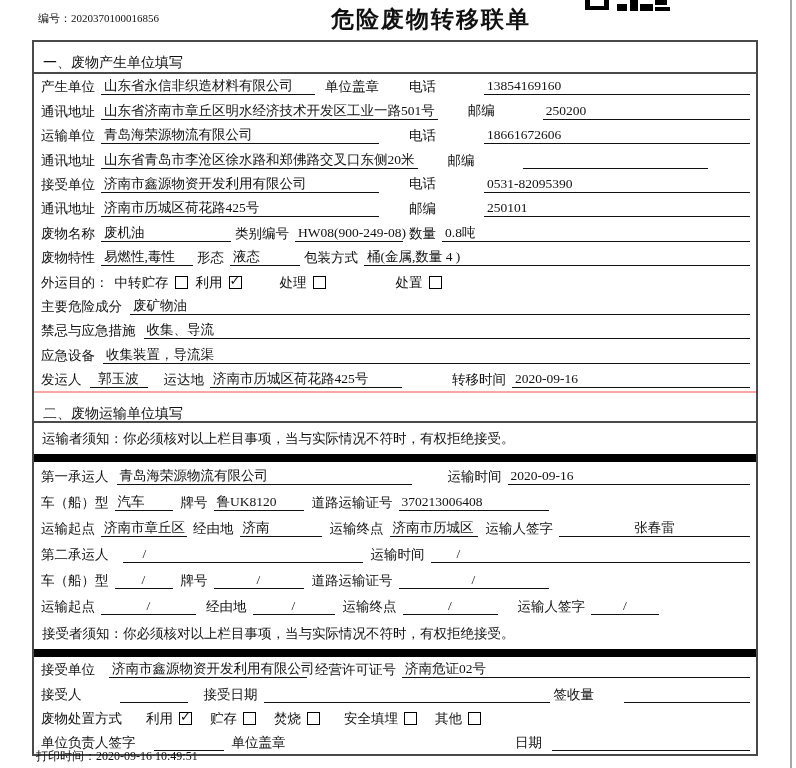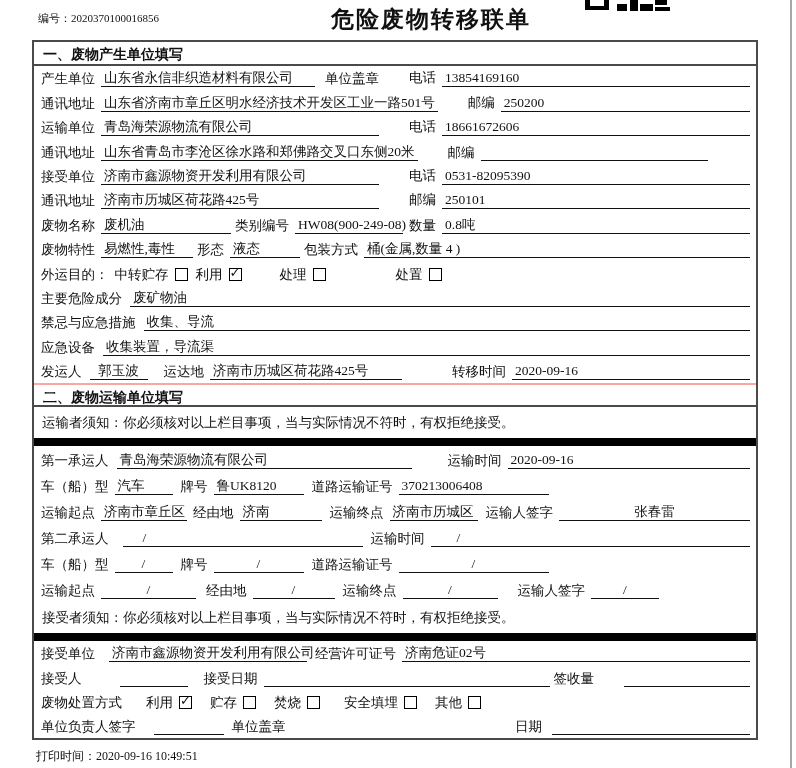--- a/index.html
+++ b/index.html
@@ -23,39 +23,39 @@
   }
   .page-edge{position:absolute;left:790px;top:0;width:2px;height:768px;background:#a8a8a8;}
 
   
   .form-table{
     position:absolute;left:32px;top:40px;width:726px;box-sizing:border-box;
     border:2px solid #4a4a4a;background:#fff;
   }
   .sec-h{
     font-family:"Liberation Sans","DejaVu Sans",sans-serif;
-    font-weight:bold;font-size:14px;padding:4px 9px 3px;height:24px;box-sizing:border-box;
+    font-weight:normal;font-size:14px;padding:12px 9px 3px;height:32px;box-sizing:border-box;
     border-bottom:2px solid #4a4a4a;
   }
   .sec-top{border-top:2px solid #fca5a5;}
   .notice{padding:7px 8px 6px;border-bottom:8px solid #000000;white-space:nowrap;}
 
   .row{display:flex;align-items:flex-end;box-sizing:border-box;padding:0 6px 3px 7px;}
   .s1 .row{height:24.4px;}
   .s2 .row{height:26px;}
   .s3 .row{height:24.3px;}
   .lbl{white-space:nowrap;flex:0 0 auto;line-height:17px;}
   .val{
     border-bottom:1px solid #111;white-space:nowrap;padding:0 3px;margin-left:6px;
     box-sizing:border-box;min-height:17px;line-height:17px;flex:0 0 auto;
   }
   .vflex{flex:1 1 auto;}
   .spacer{flex:1 1 auto;}
   .lcol{flex:0 0 338px;display:flex;align-items:flex-end;}
-  .rcol{flex:1 1 auto;display:flex;align-items:flex-start;}
+  .rcol{flex:1 1 auto;display:flex;align-items:center;gap:42px;}
 
   .opt{display:flex;align-items:center;flex:0 0 auto;}
   .cb{
     width:11px;height:11px;border:1px solid #000;margin-left:6px;position:relative;
     display:inline-block;box-sizing:content-box;background:#fff;
   }
   .cb.checked::after{
     content:"✓";position:absolute;left:0px;top:-4px;font-size:13px;font-weight:bold;
     font-family:"DejaVu Sans",sans-serif;
   }

